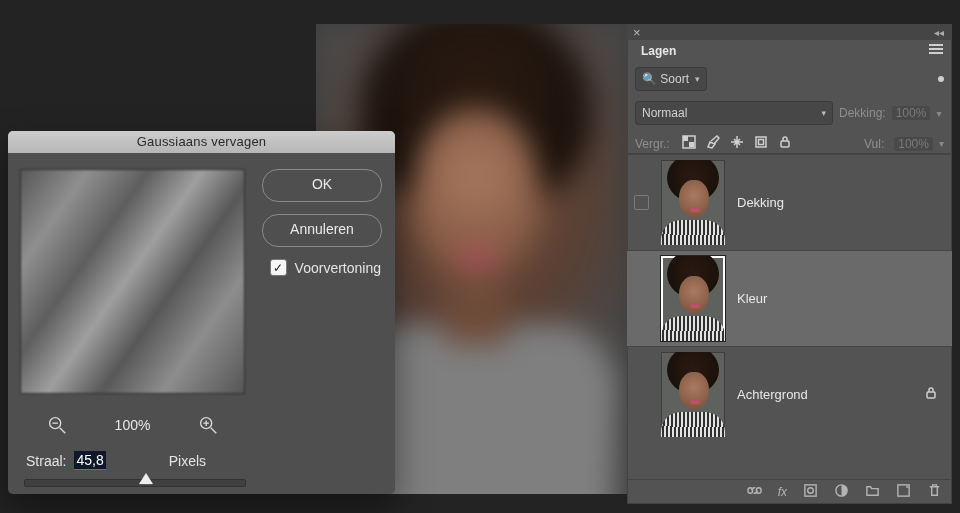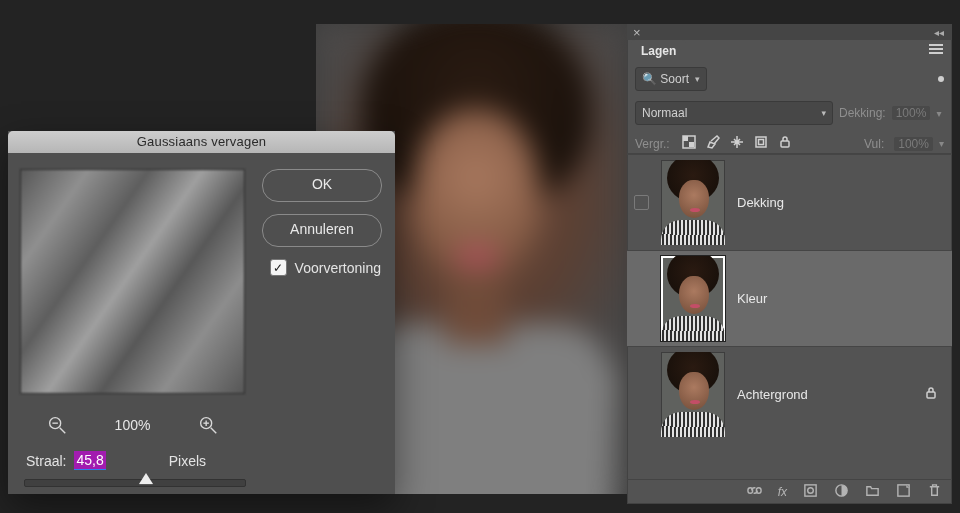--- a/index.html
+++ b/index.html
@@ -8,34 +8,34 @@
   
   .canvas-area { position: absolute; left: 316px; top: 24px; width: 311px; height: 470px; background: #3e3e3e; overflow: hidden; }
   .photo { width: 100%; height: 100%; position: relative; background: radial-gradient(280px 360px at 52% 35%, #7d5642 0%, #5b3f32 35%, #4a4746 60%, #585858 100%); filter: blur(14px); }
   .photo .hair { position: absolute; top: -20px; left: 45px; width: 230px; height: 210px; background: radial-gradient(circle at 50% 40%, #2a1b12 0%, #1a110b 70%, transparent 100%); border-radius: 50% 50% 45% 45%; }
   .photo .face { position: absolute; top: 85px; left: 95px; width: 130px; height: 170px; background: radial-gradient(circle at 50% 40%, #a9795f 0%, #7b533e 80%); border-radius: 48% 48% 50% 50% / 55% 55% 50% 50%; }
   .photo .lips { position: absolute; top: 225px; left: 140px; width: 42px; height: 16px; background: #b94a62; border-radius: 50% 50% 60% 60%; }
   .photo .body { position: absolute; top: 300px; left: 30px; width: 270px; height: 220px; background: repeating-linear-gradient(92deg, #dedede 0 5px, #303030 5px 11px); border-radius: 60px 60px 0 0 / 70px 70px 0 0; }
   .photo .neck { position: absolute; top: 250px; left: 130px; width: 60px; height: 70px; background: #6f4b39; }
 
   
-  .dialog { position: absolute; left: 8px; top: 131px; width: 387px; height: 363px; background: #4f4f4f; border-radius: 0; box-shadow: 0 14px 36px rgba(0,0,0,.45); }
+  .dialog { position: absolute; left: 8px; top: 131px; width: 387px; height: 363px; background: #4f4f4f; border-radius: 5px; box-shadow: 0 14px 36px rgba(0,0,0,.45); }
   .dialog-titlebar { height: 22px; background: linear-gradient(#cdcdcd, #b6b6b6); border-top-left-radius: 5px; border-top-right-radius: 5px; text-align: center; line-height: 22px; font-size: 13px; font-weight: 500; color: #2a2a2a; letter-spacing: .2px; }
   .dialog-body { position: absolute; left: 0; top: 22px; right: 0; bottom: 0; }
   .preview { position: absolute; left: 12px; top: 16px; width: 225px; height: 225px; background:
       linear-gradient(125deg, #565656 0%, #8f8f8f 18%, #5e5e5e 34%, #9f9f9f 48%, #585858 62%, #8d8d8d 78%, #555 100%);
       box-shadow: inset 0 0 0 1px #2e2e2e; filter: blur(1px); }
 
   .zoom-row { position: absolute; left: 12px; top: 258px; width: 225px; height: 28px; display: flex; align-items: center; justify-content: space-between; padding: 0 26px; box-sizing: border-box; }
   .zoom-icon { width: 22px; height: 22px; color: #d8d8d8; }
   .zoom-label { color: #e7e7e7; font-size: 14px; }
 
   .radius-row { position: absolute; left: 18px; top: 298px; display: flex; align-items: center; font-size: 14px; color: #e3e3e3; }
   .radius-row .lab { margin-right: 8px; }
-  .radius-row .val { color: #fff; background: #a21caf; padding: 1px 2px; border-bottom: 1px solid #2f7cf0; }
+  .radius-row .val { color: #fff; background: #0f172a; padding: 1px 2px; border-bottom: 1px solid #2f7cf0; }
   .radius-row .unit { margin-left: 63px; }
 
   .slider-track { position: absolute; left: 16px; top: 326px; width: 220px; height: 6px; background: #404040; border: 1px solid #323232; border-radius: 2px; }
   .slider-thumb { position: absolute; left: 131px; top: 320px; width: 0; height: 0; border-left: 7px solid transparent; border-right: 7px solid transparent; border-bottom: 11px solid #eee; filter: drop-shadow(0 1px 0 #555); }
 
   .dlg-buttons { position: absolute; right: 14px; top: 16px; display: flex; flex-direction: column; gap: 12px; width: 118px; align-items: center; }
   .dlg-btn { width: 118px; height: 31px; line-height: 29px; border: 1px solid #8a8a8a; border-radius: 16px; text-align: center; color: #e9e9e9; font-size: 14px; background: transparent; cursor: pointer; }
 
   .cb-row { position: absolute; right: 14px; top: 106px; display: flex; align-items: center; gap: 8px; }
   .cb { width: 15px; height: 15px; background: #f5f5f5; border: 1px solid #777; border-radius: 3px; display: flex; align-items: center; justify-content: center; font-size: 12px; color: #222; }

